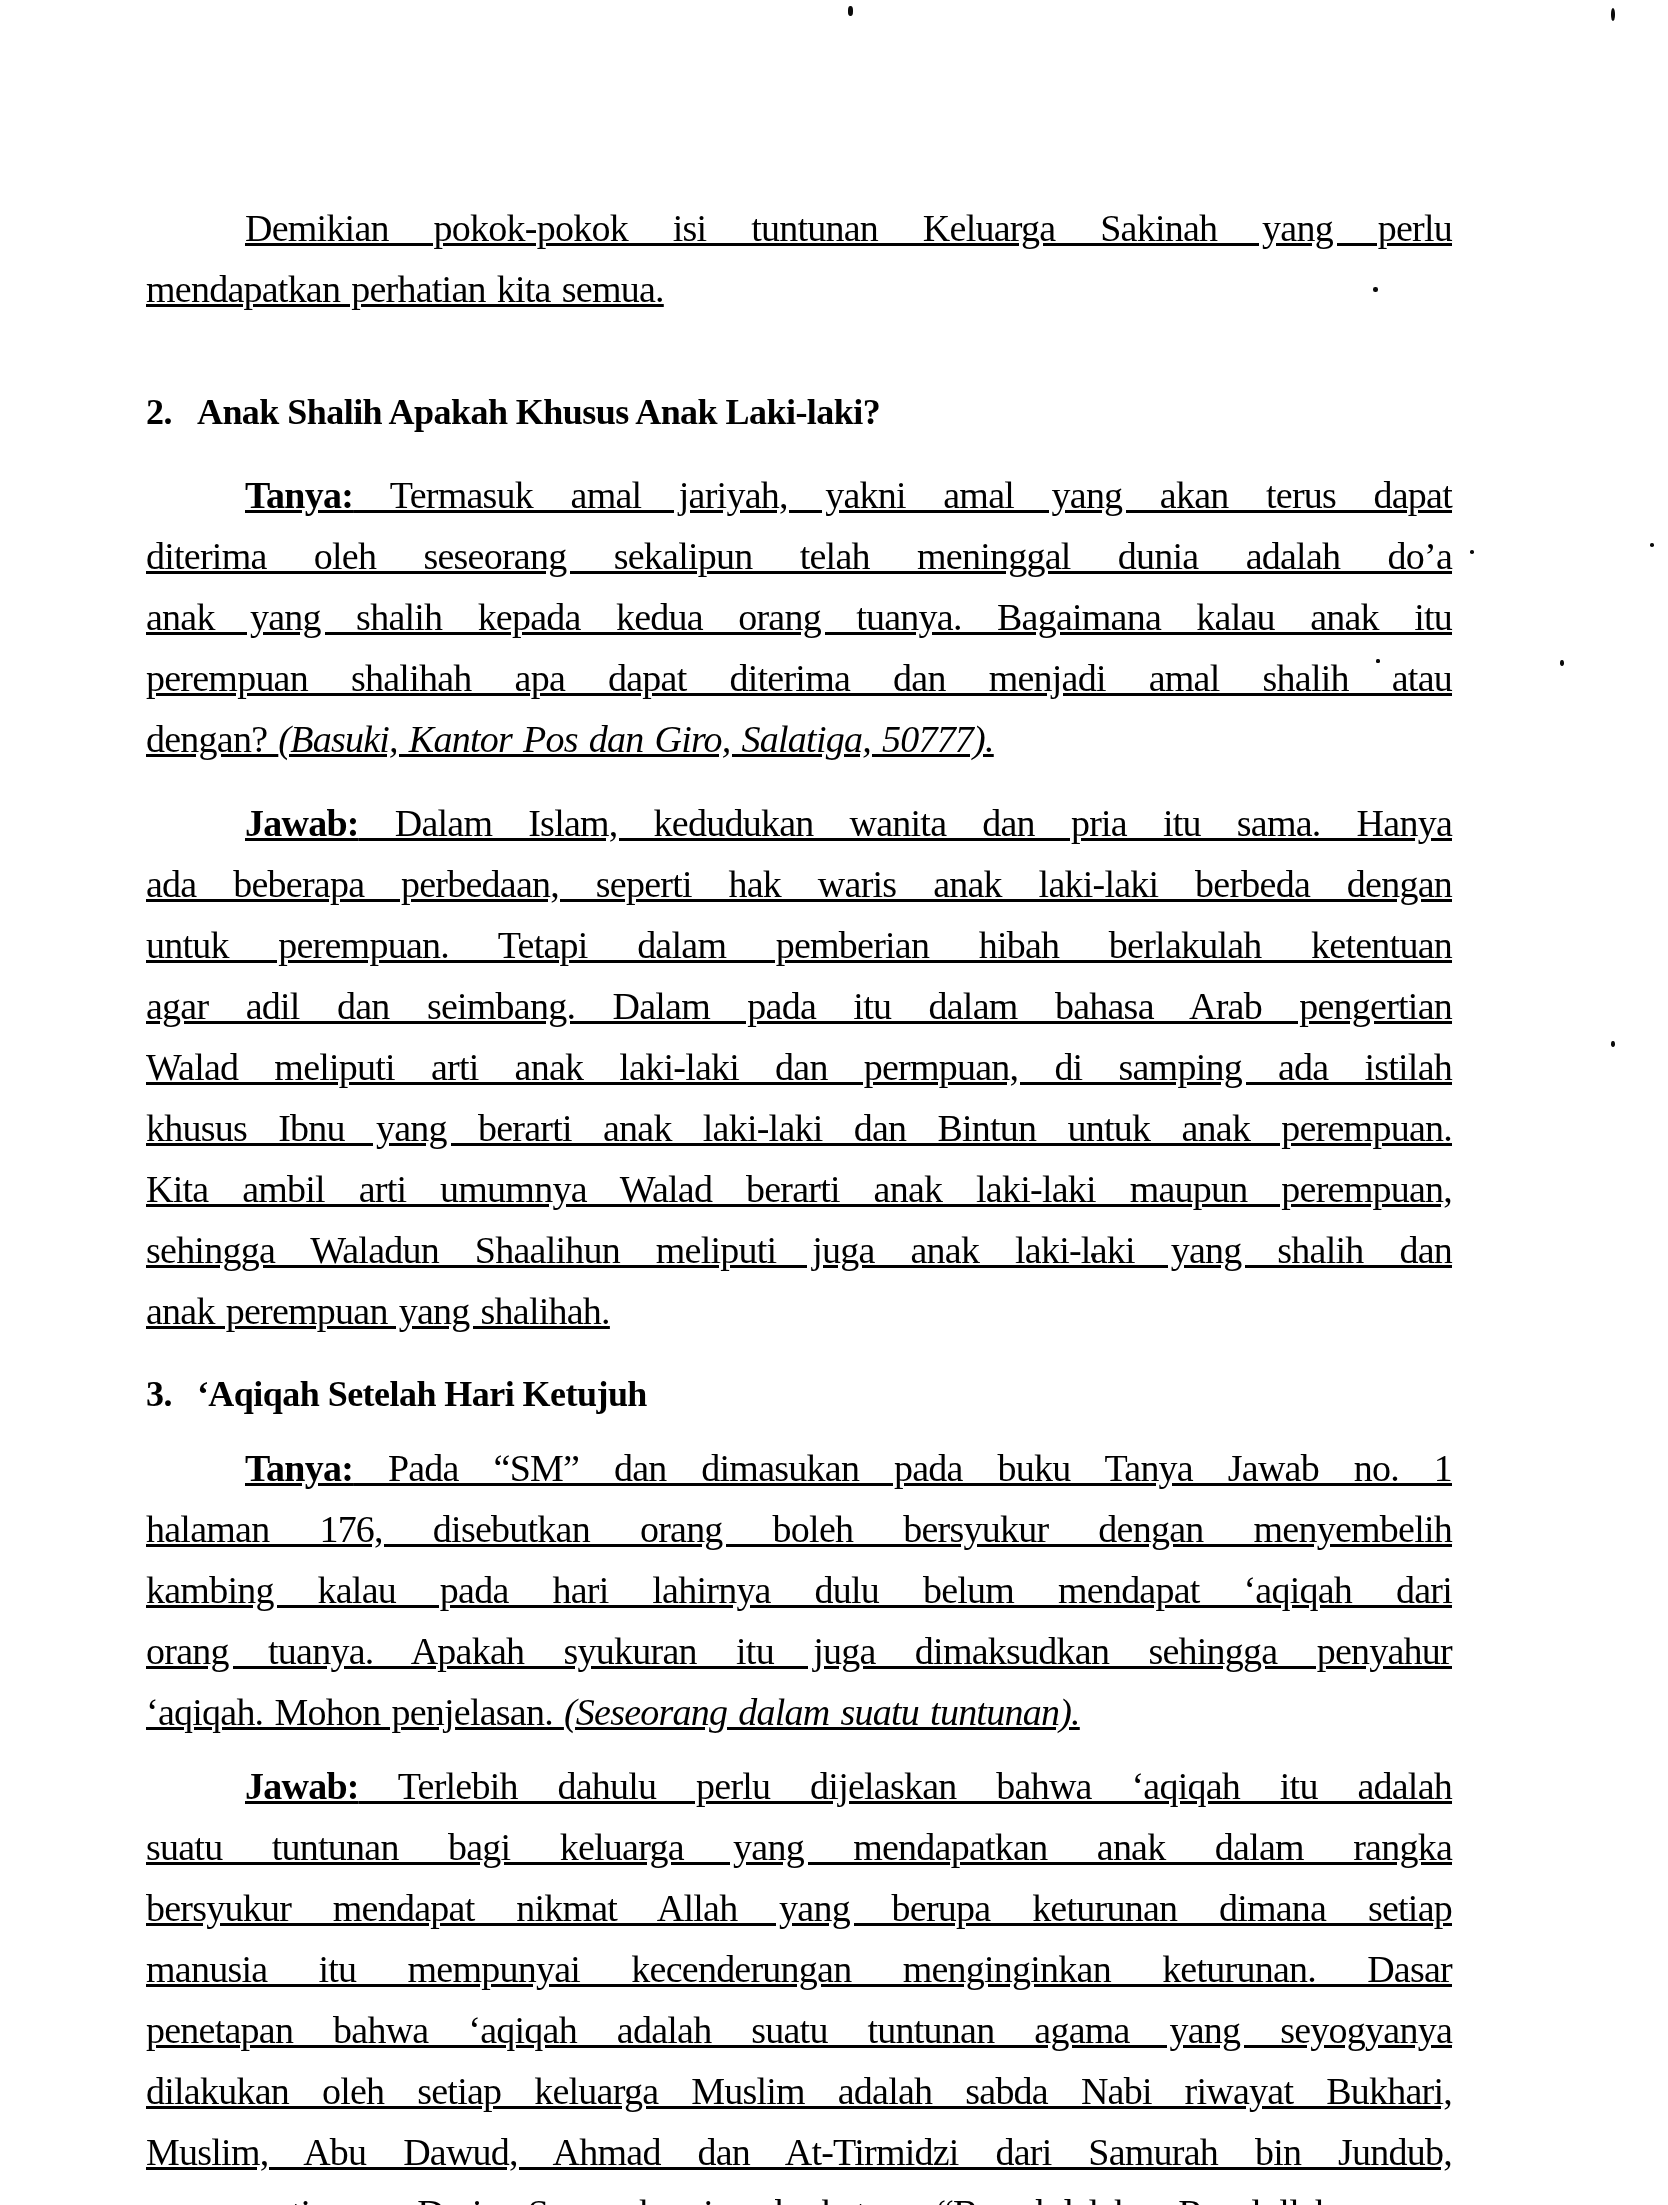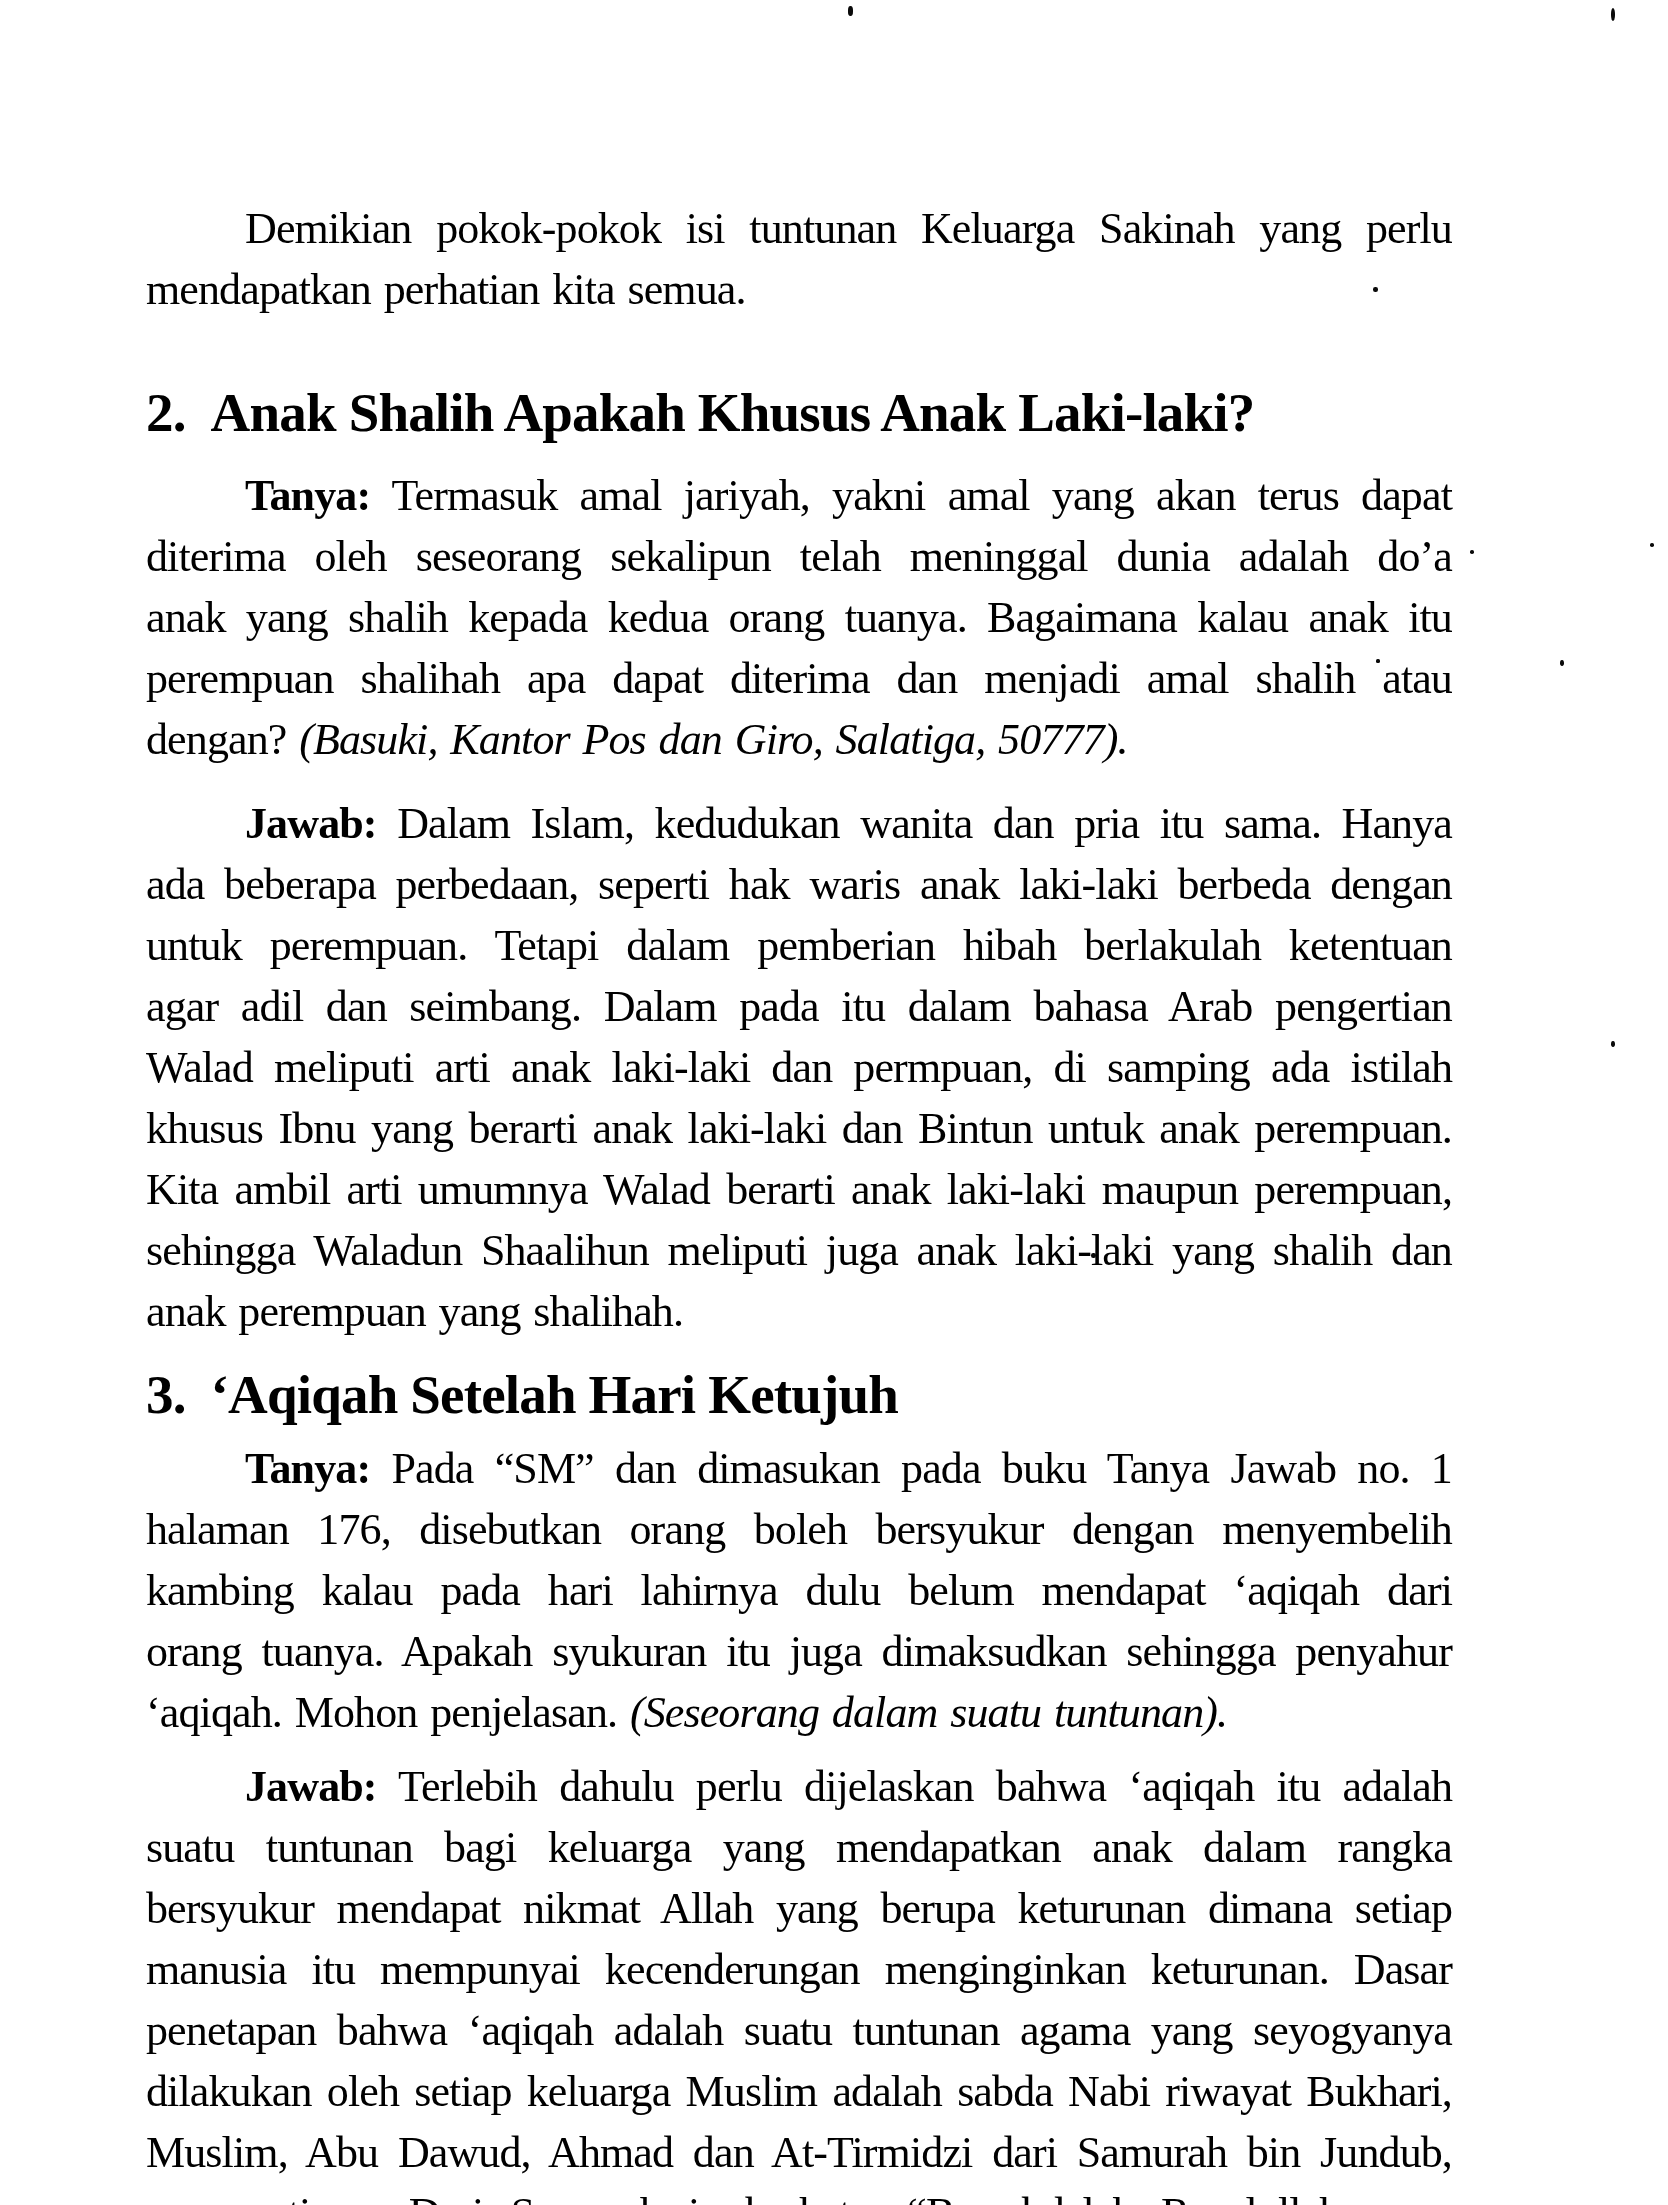--- a/index.html
+++ b/index.html
@@ -18,34 +18,35 @@
     overflow: hidden;
   }
   .content {
     position: absolute;
     left: 146px;
     top: 0;
     width: 1306px;
   }
   .para { margin: 0; }
   .line {
-    font-size: 44px;
+    font-size: 38px;
     line-height: 61px;
     letter-spacing: -0.02em;
     text-align: justify;
     text-align-last: justify;
     word-spacing: 0.06em;
+    text-decoration: underline;
   }
   .line.last { text-align-last: left; }
   .line.indent { text-indent: 99px; }
   .lead { font-weight: bold; }
   .src { font-style: italic; }
   .heading {
     margin: 0;
-    font-size: 55px;
+    font-size: 36px;
     line-height: 61px;
     font-weight: bold;
     letter-spacing: -0.015em;
     text-align: left;
   }
   .hno { display: inline-block; margin-right: 25px; }
   
   .mt-intro { margin-top: 198px; }
   .mt-h2   { margin-top: 62px; }
   .mt-p1   { margin-top: 22px; }

